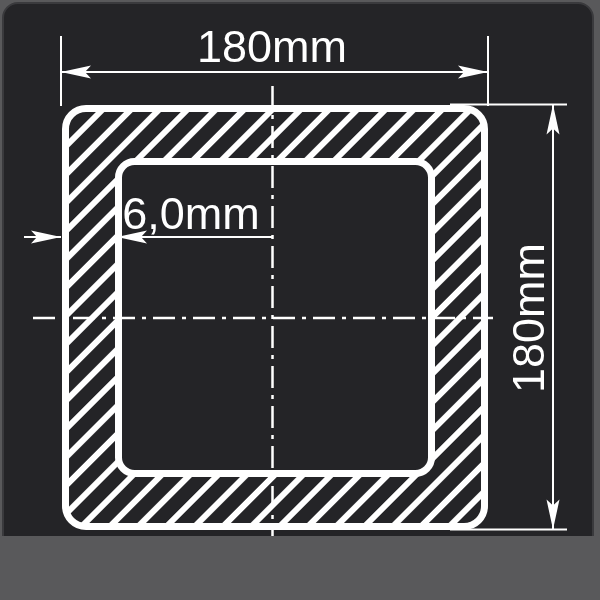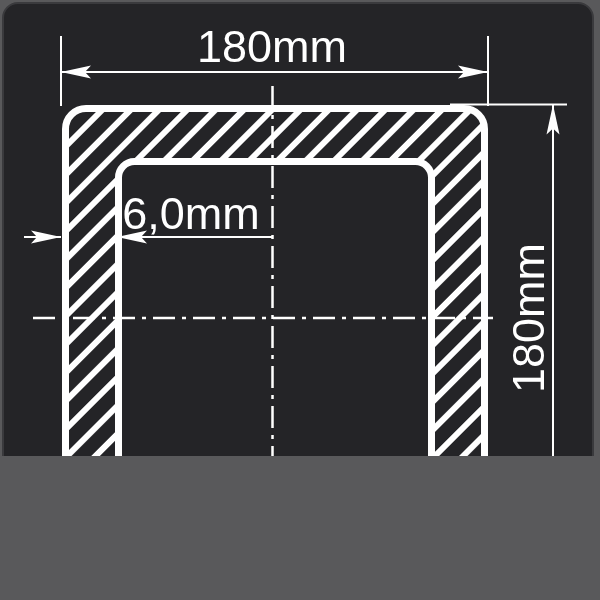--- a/index.html
+++ b/index.html
@@ -4,21 +4,21 @@
 <style>
   html, body {
     margin: 0;
     padding: 0;
     background: var(--background, #59595B);
     font-family: "Liberation Sans", sans-serif;
   }
   .stage {
     position: relative;
     width: 600px;
-    height: 456px;
+    height: 536px;
     background: var(--background, #59595B);
     overflow: hidden;
   }
   .card {
     position: absolute;
     left: 2px;
     top: 2px;
     width: 592px;
     height: 591px;
     background: var(--card, #242427);

